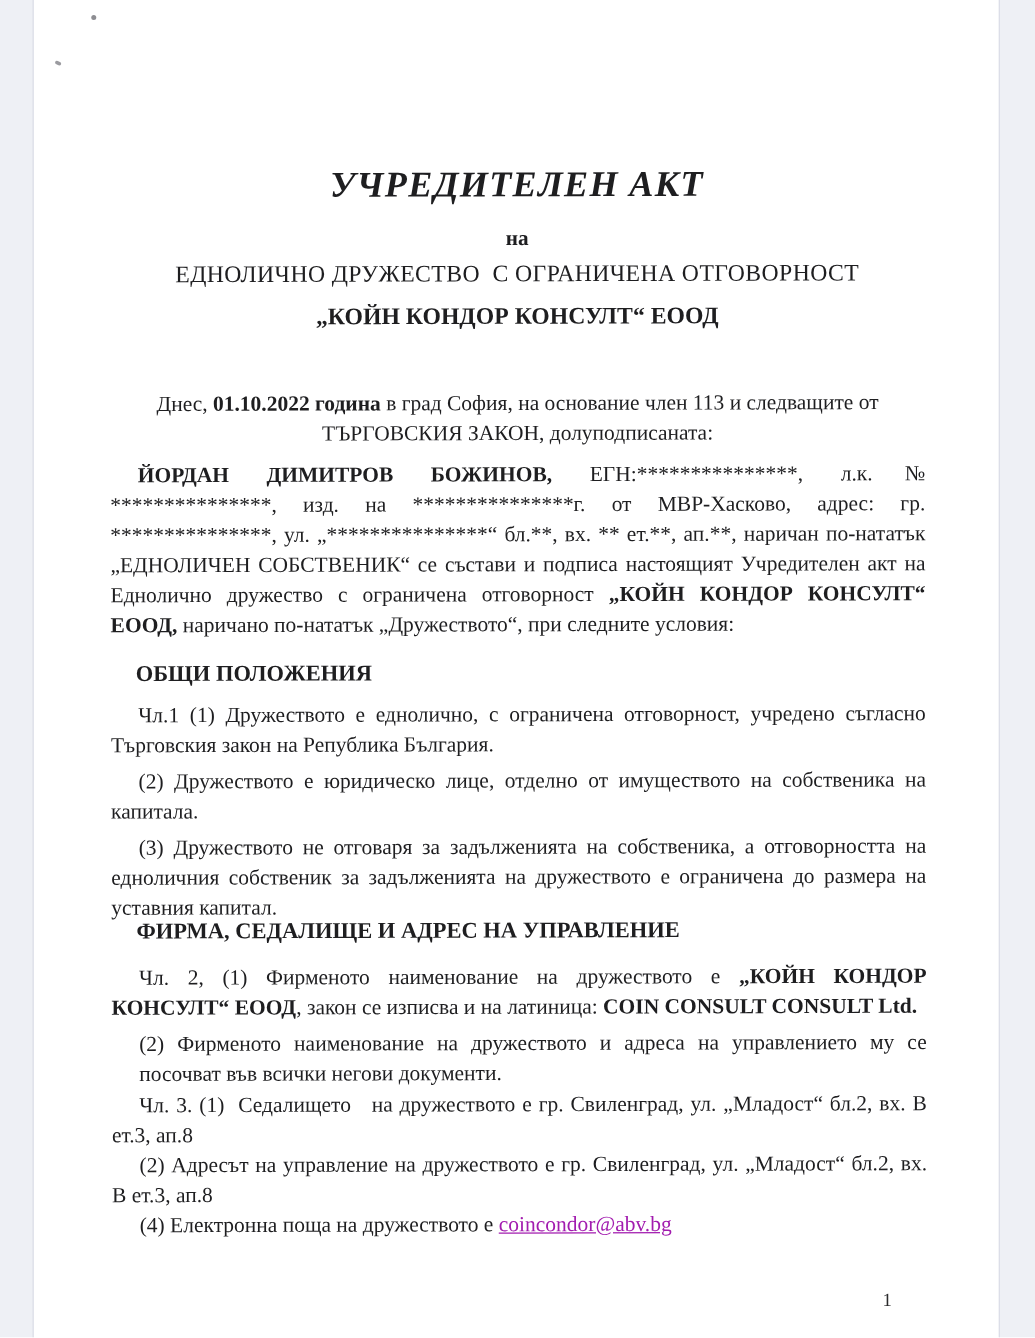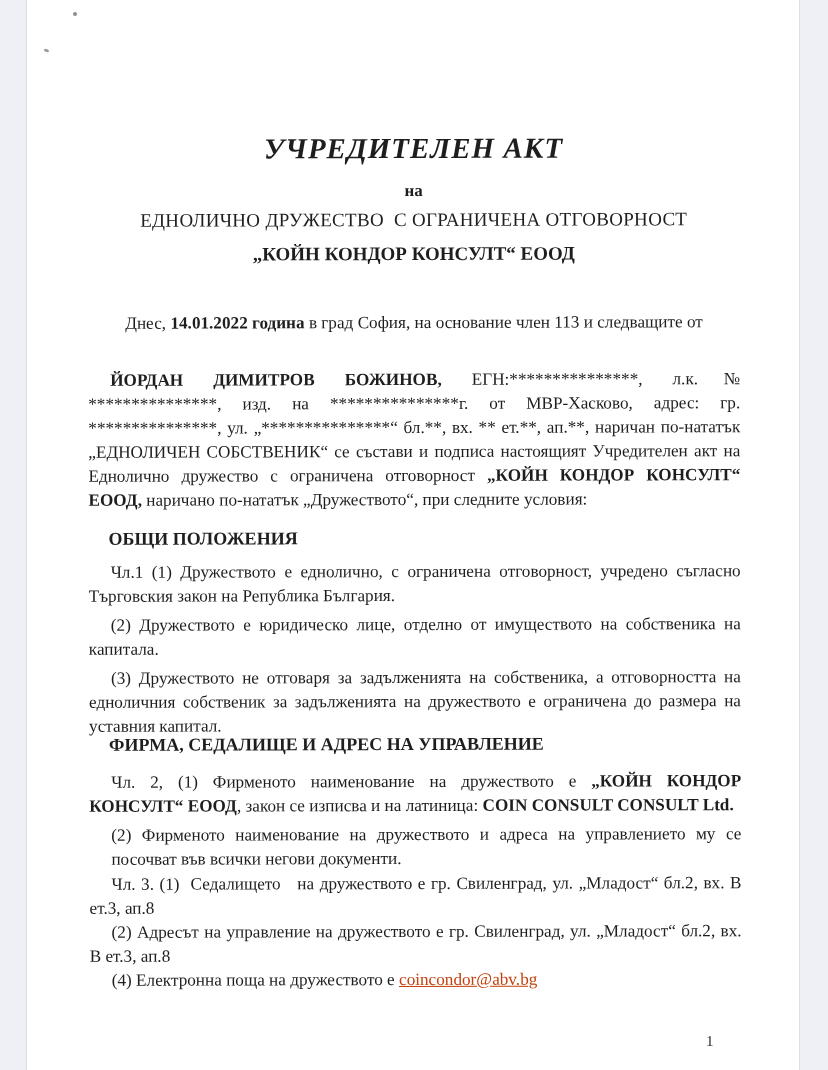--- a/index.html
+++ b/index.html
@@ -57,21 +57,21 @@
   .art-block p { text-align: justify; }
   .art-general { top: 560px; }
   .art-firm-2 { top: 770px; }
   .art-firm-3 { top: 872px; }
 
   .p-indent { text-indent: 22px; }
   .p-block-indent { padding-left: 22px; text-indent: 0; }
   .p-gap { margin-top: 5px; }
   .pre { white-space: pre-wrap; }
 
-  .email { color: #c2410c; }
+  .email { color: #a21caf; }
 
   .page-number {
     position: absolute; left: 706px; top: 1033px;
     font-size: 15px; color: #2a2a2c;
   }
 </style>
 </head>
 <body>
 
 <div class="edge-strip-left"></div>
@@ -79,21 +79,21 @@
 <div class="speck-1"></div>
 <div class="speck-2"></div>
 
 <div class="doc">
 
   <div class="abs title-main">УЧРЕДИТЕЛЕН АКТ</div>
   <div class="abs title-na">на</div>
   <div class="abs title-sub">ЕДНОЛИЧНО ДРУЖЕСТВО  С ОГРАНИЧЕНА ОТГОВОРНОСТ</div>
   <div class="abs title-company">„КОЙН КОНДОР КОНСУЛТ“ ЕООД</div>
 
-  <p class="abs preamble body-text"><span>Днес, </span><b>14.01.2022 година</b><span> в град София, на основание член 113 и следващите от</span><br></p>
+  <p class="abs preamble body-text"><span>Днес, </span><b>01.10.2022 година</b><span> в град София, на основание член 113 и следващите от</span><br><span>ТЪРГОВСКИЯ ЗАКОН, долуподписаната:</span></p>
 
   <p class="abs founder body-text"><b>ЙОРДАН ДИМИТРОВ БОЖИНОВ,</b><span> ЕГН:***************, л.к.№ ***************, изд. на ***************г. от МВР-Хасково, адрес: гр. ***************, ул. „***************“ бл.**, вх. ** ет.**, ап.**, наричан по-нататък „ЕДНОЛИЧЕН СОБСТВЕНИК“ се състави и подписа настоящият Учредителен акт на Еднолично дружество с ограничена отговорност </span><b>„КОЙН КОНДОР КОНСУЛТ“ ЕООД,</b><span> наричано по-нататък „Дружеството“, при следните условия:</span></p>
 
   <div class="abs section-heading heading-general">ОБЩИ ПОЛОЖЕНИЯ</div>
 
   <div class="abs art-block art-general body-text">
     <p class="p-indent">Чл.1 (1) Дружеството е еднолично, с ограничена отговорност, учредено съгласно Търговския закон на Република България.</p>
     <p class="p-indent p-gap">(2) Дружеството е юридическо лице, отделно от имуществото на собственика на капитала.</p>
     <p class="p-indent p-gap">(3) Дружеството не отговаря за задълженията на собственика, а отговорността на едноличния собственик за задълженията на дружеството е ограничена до размера на уставния капитал.</p>
   </div>

